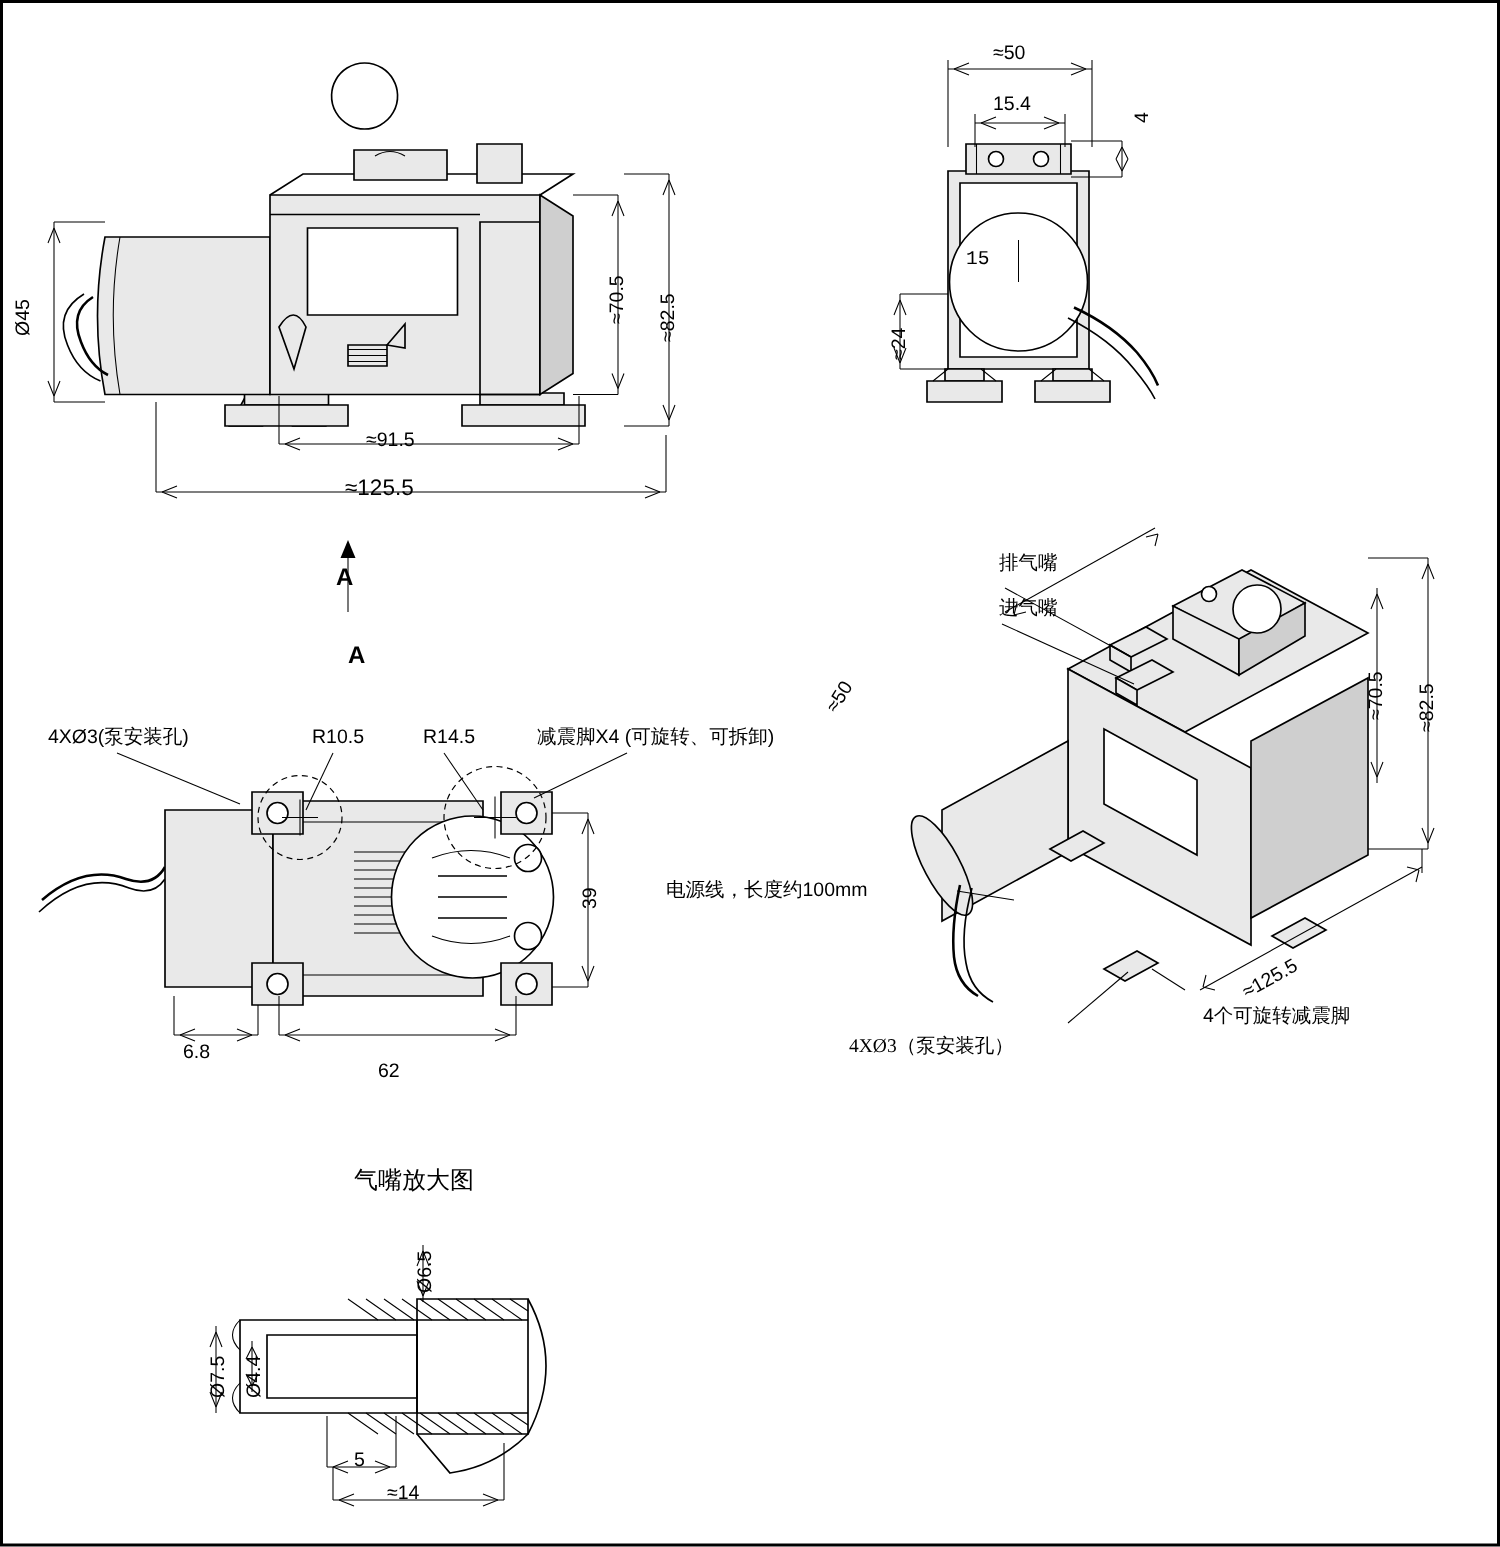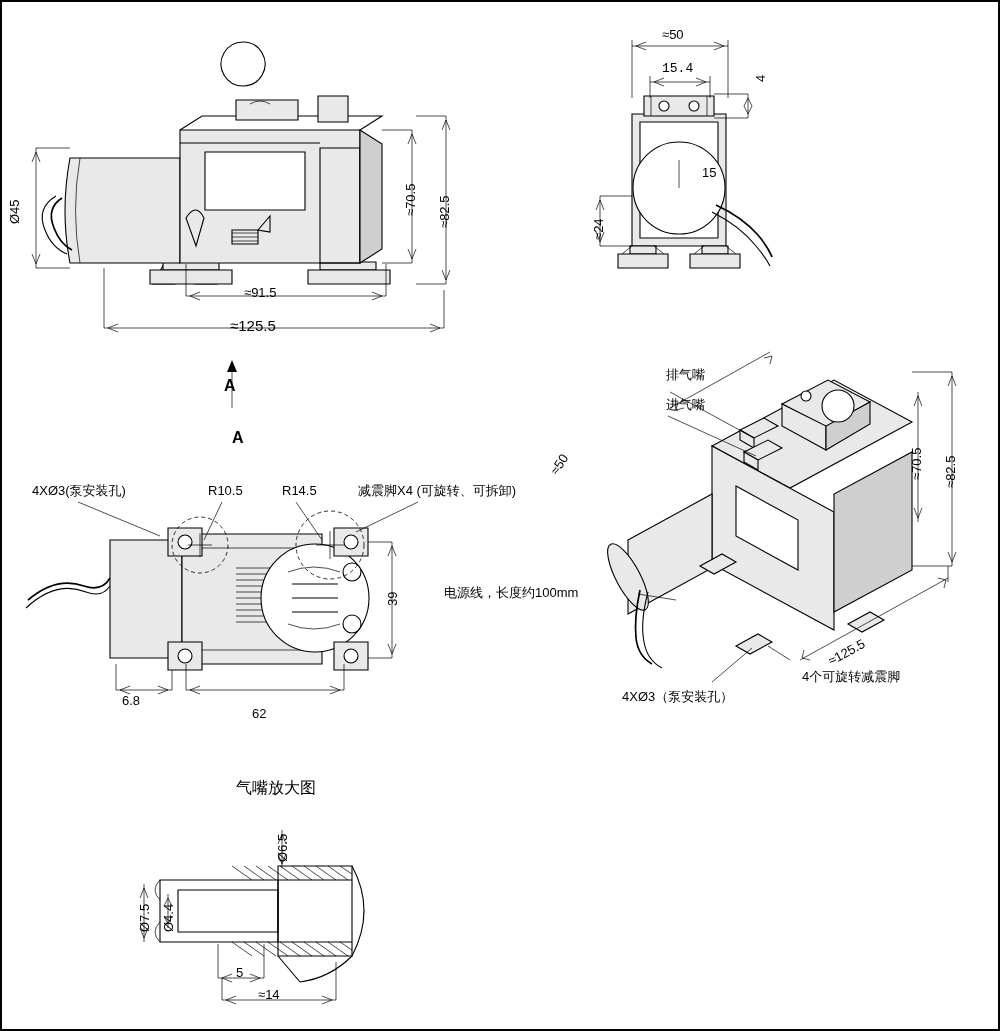--- a/index.html
+++ b/index.html
@@ -260,41 +260,41 @@
 
 <div class="lbl" style="left:8px;top:224px;transform:rotate(-90deg);transform-origin:left top;">Ø45</div>
 <div class="lbl" style="left:404px;top:216px;transform:rotate(-90deg);transform-origin:left top;">≈70.5</div>
 <div class="lbl" style="left:438px;top:228px;transform:rotate(-90deg);transform-origin:left top;">≈82.5</div>
 <div class="lbl" style="left:244px;top:286px;">≈91.5</div>
 <div class="lbl" style="left:230px;top:318px;font-size:15px;">≈125.5</div>
 <div class="lbl" style="left:224px;top:378px;font-size:16px;font-weight:bold;">A</div>
 <div class="lbl" style="left:232px;top:430px;font-size:16px;font-weight:bold;">A</div>
 
 <div class="lbl" style="left:662px;top:28px;">≈50</div>
-<div class="lbl" style="left:662px;top:62px;font-family:Liberation Mono, monospace;">15.4</div>
+<div class="lbl" style="left:662px;top:62px;">15.4</div>
 <div class="lbl" style="left:754px;top:82px;transform:rotate(-90deg);transform-origin:left top;">4</div>
-<div class="lbl" style="left:702px;top:166px;">15</div>
+<div class="lbl" style="left:644px;top:166px;font-family:Liberation Mono, monospace;">15</div>
 <div class="lbl" style="left:592px;top:240px;transform:rotate(-90deg);transform-origin:left top;">≈24</div>
 
 <div class="lbl cn" style="left:32px;top:484px;">4XØ3(泵安装孔)</div>
 <div class="lbl" style="left:208px;top:484px;">R10.5</div>
 <div class="lbl" style="left:282px;top:484px;text-align:center;">R14.5</div>
 <div class="lbl cn" style="left:358px;top:484px;">减震脚X4 (可旋转、可拆卸)</div>
 <div class="lbl" style="left:386px;top:606px;transform:rotate(-90deg);transform-origin:left top;">39</div>
 <div class="lbl" style="left:122px;top:694px;text-align:center;">6.8</div>
 <div class="lbl" style="left:252px;top:694px;margin-top:13px;">62</div>
 
 <div class="lbl cn" style="left:666px;top:368px;">排气嘴</div>
 <div class="lbl cn" style="left:666px;top:398px;">进气嘴</div>
 <div class="lbl" style="left:548px;top:470px;transform:rotate(-58deg);transform-origin:left top;">≈50</div>
 <div class="lbl" style="left:910px;top:480px;transform:rotate(-90deg);transform-origin:left top;">≈70.5</div>
 <div class="lbl" style="left:944px;top:488px;transform:rotate(-90deg);transform-origin:left top;">≈82.5</div>
 <div class="lbl" style="left:826px;top:656px;transform:rotate(-29deg);transform-origin:left top;">≈125.5</div>
 <div class="lbl cn" style="left:444px;top:586px;">电源线，长度约100mm</div>
-<div class="lbl cn" style="left:622px;top:690px;">4XØ3（泵安装孔）</div>
+<div class="lbl cn" style="left:566px;top:690px;font-family:Liberation Serif, serif;">4XØ3（泵安装孔）</div>
 <div class="lbl cn" style="left:782px;top:670px;margin-left:20px;">4个可旋转减震脚</div>
 
 <div class="lbl cn" style="left:236px;top:780px;font-size:16px;">气嘴放大图</div>
 <div class="lbl" style="left:276px;top:862px;transform:rotate(-90deg);transform-origin:left top;">Ø6.5</div>
 <div class="lbl" style="left:138px;top:932px;transform:rotate(-90deg);transform-origin:left top;">Ø7.5</div>
 <div class="lbl" style="left:162px;top:932px;transform:rotate(-90deg);transform-origin:left top;">Ø4.4</div>
 <div class="lbl" style="left:236px;top:966px;">5</div>
 <div class="lbl" style="left:258px;top:988px;">≈14</div>
 
 </body></html>

